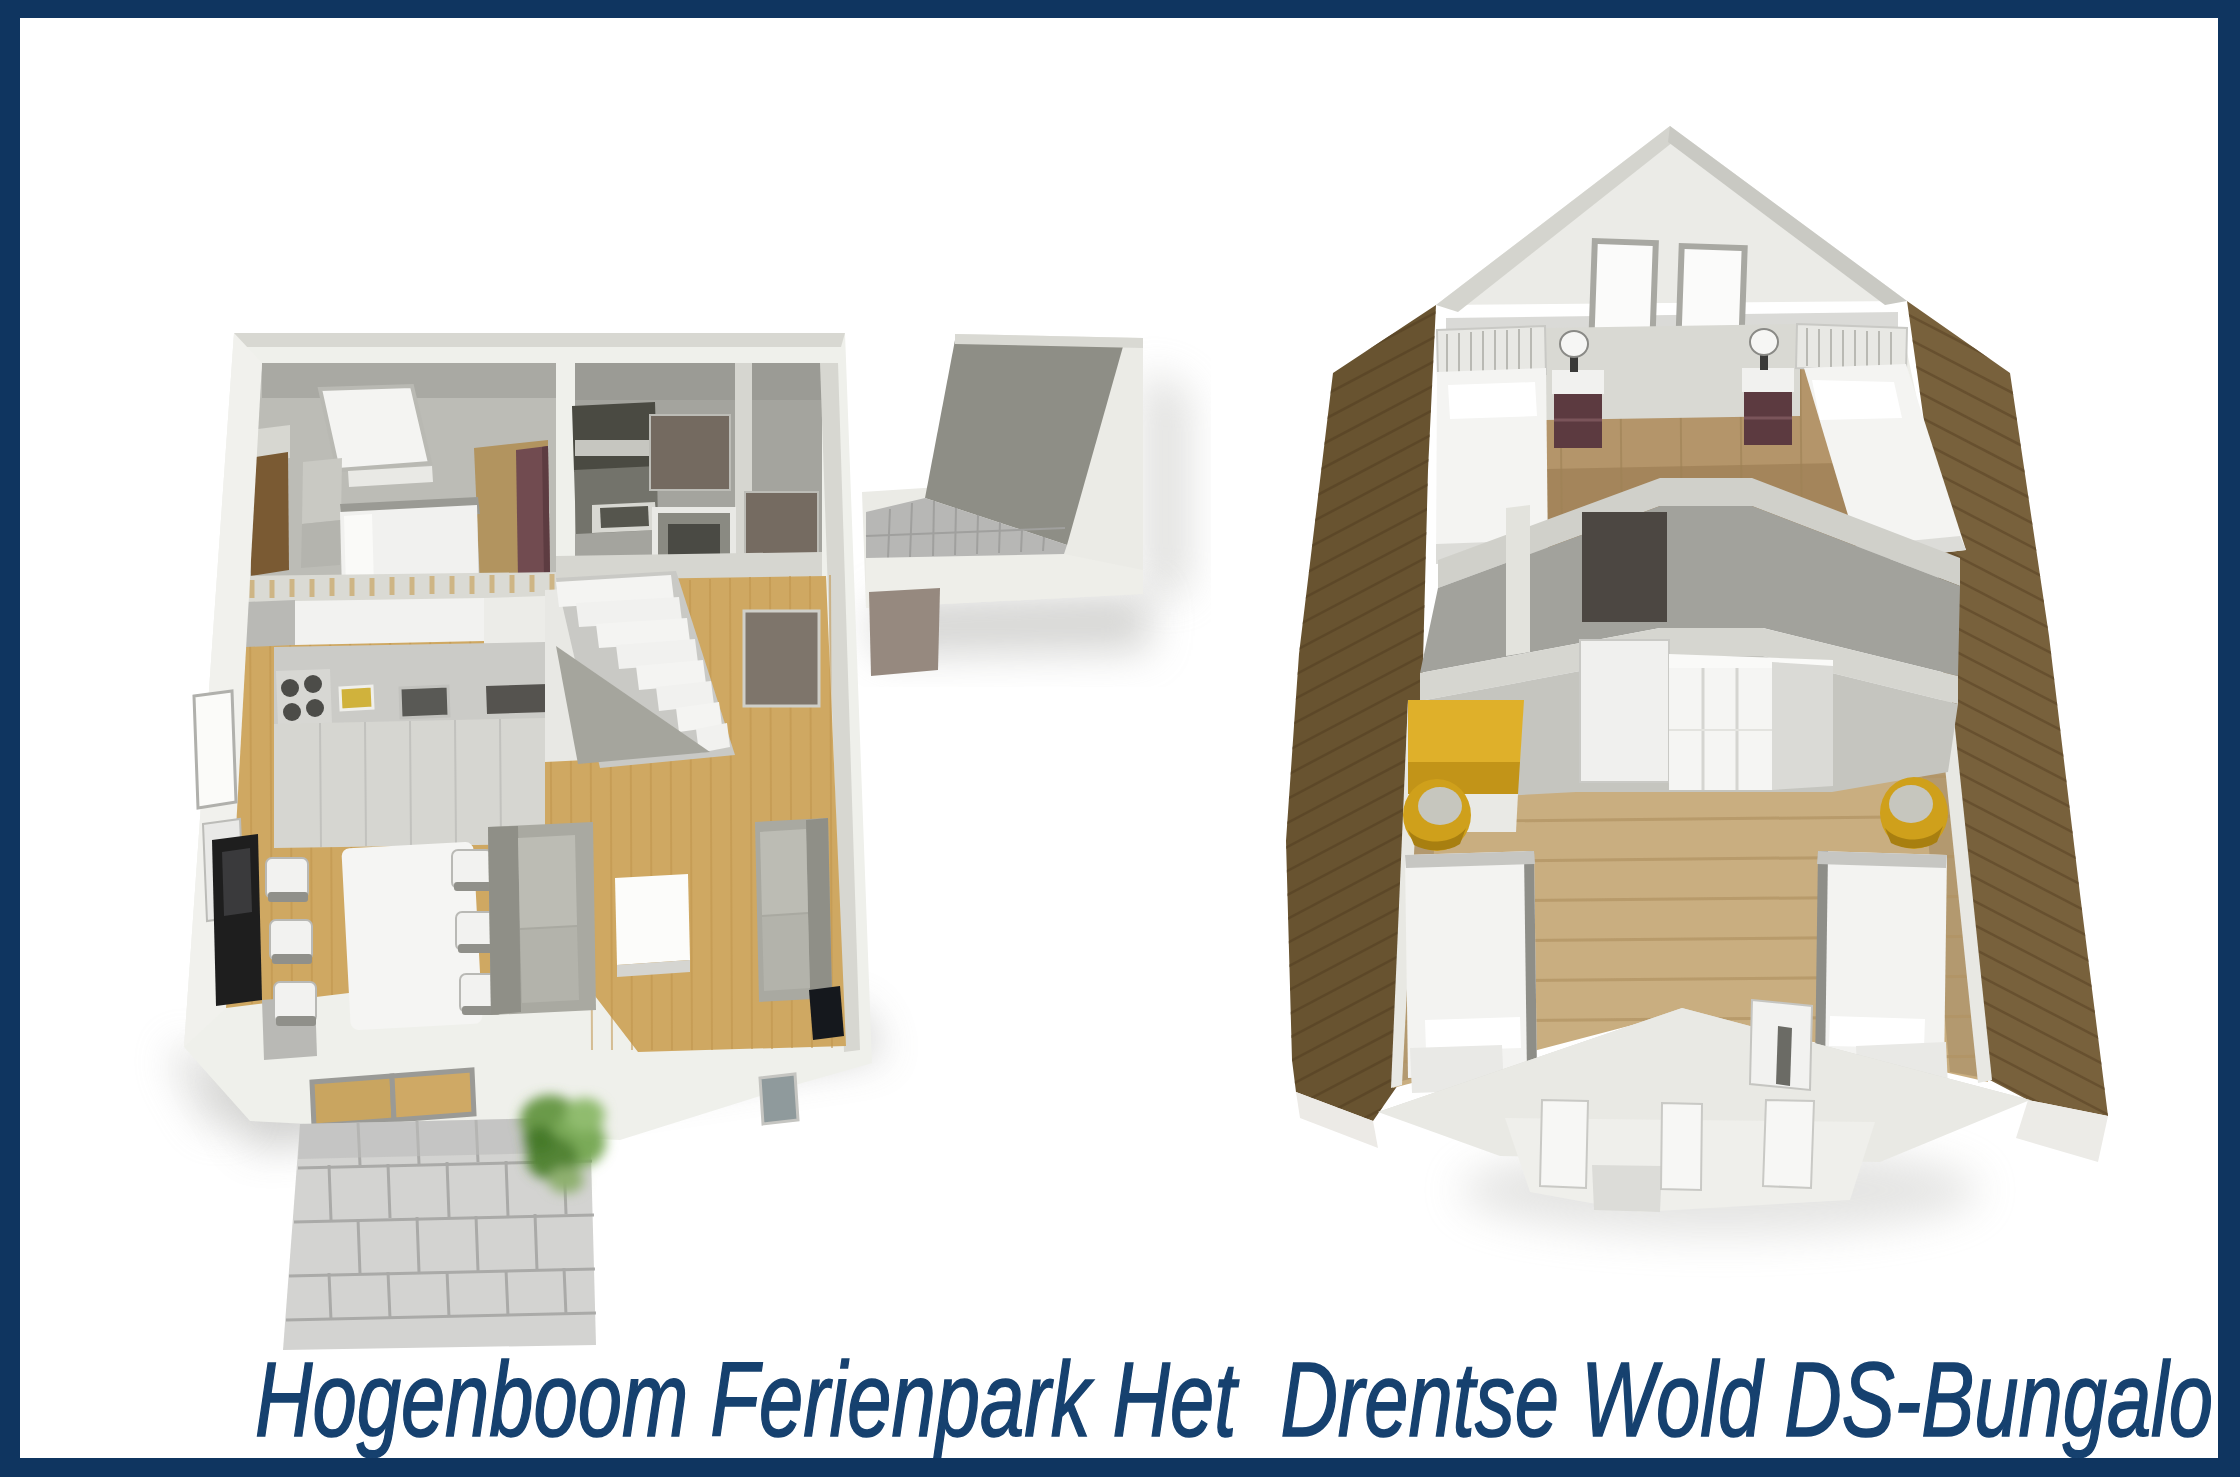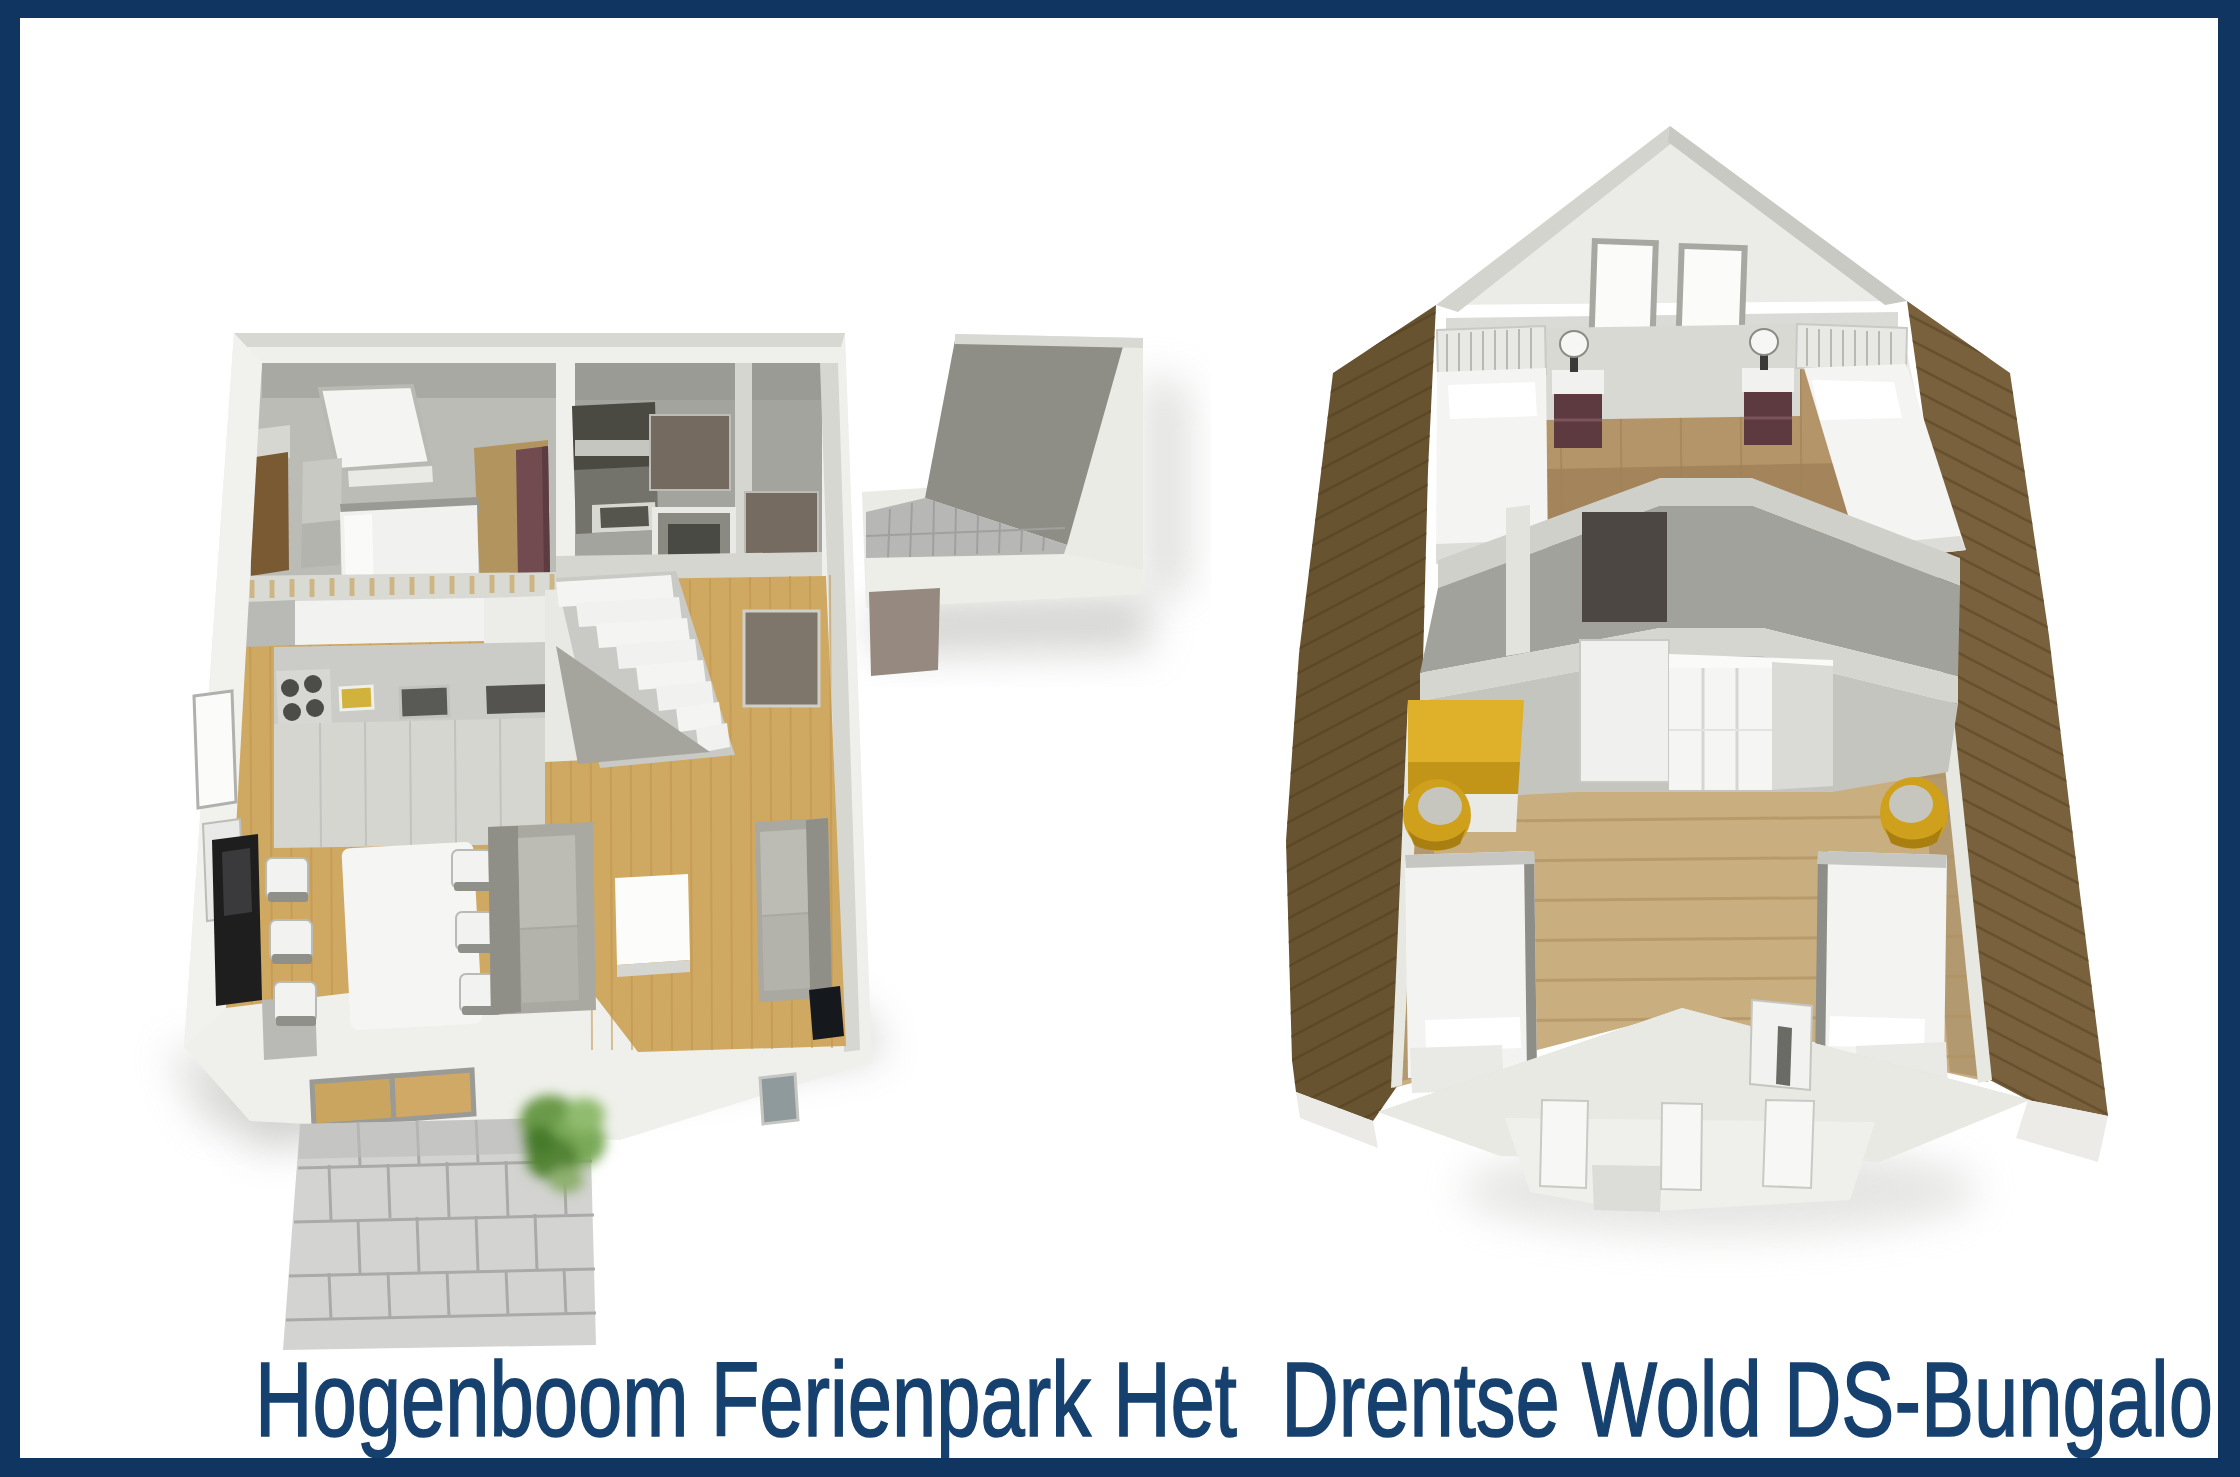--- a/index.html
+++ b/index.html
@@ -1,16 +1,16 @@
 <!DOCTYPE html>
 <html><head>
 <meta charset="utf-8">
 <style>
   html,body{margin:0;padding:0;background:#fff;}
-  #canvas{position:relative;width:2240px;height:1477px;background:#fff;overflow:hidden;}
+  #canvas{position:relative;width:2240px;height:1477px;background:#fff;overflow:hidden;font-style:italic;}
   #frame{position:absolute;left:0;top:0;width:2240px;height:1477px;box-sizing:border-box;
          border-style:solid;border-color:#0f3560;border-width:18px 22px 19px 20px;z-index:50;pointer-events:none;}
   svg{position:absolute;left:0;top:0;}
   text{font-family:"Liberation Sans",sans-serif;}
 </style>
 </head>
 <body>
 <div id="canvas">
 <svg width="2240" height="1477" viewBox="0 0 2240 1477">
 <defs>

